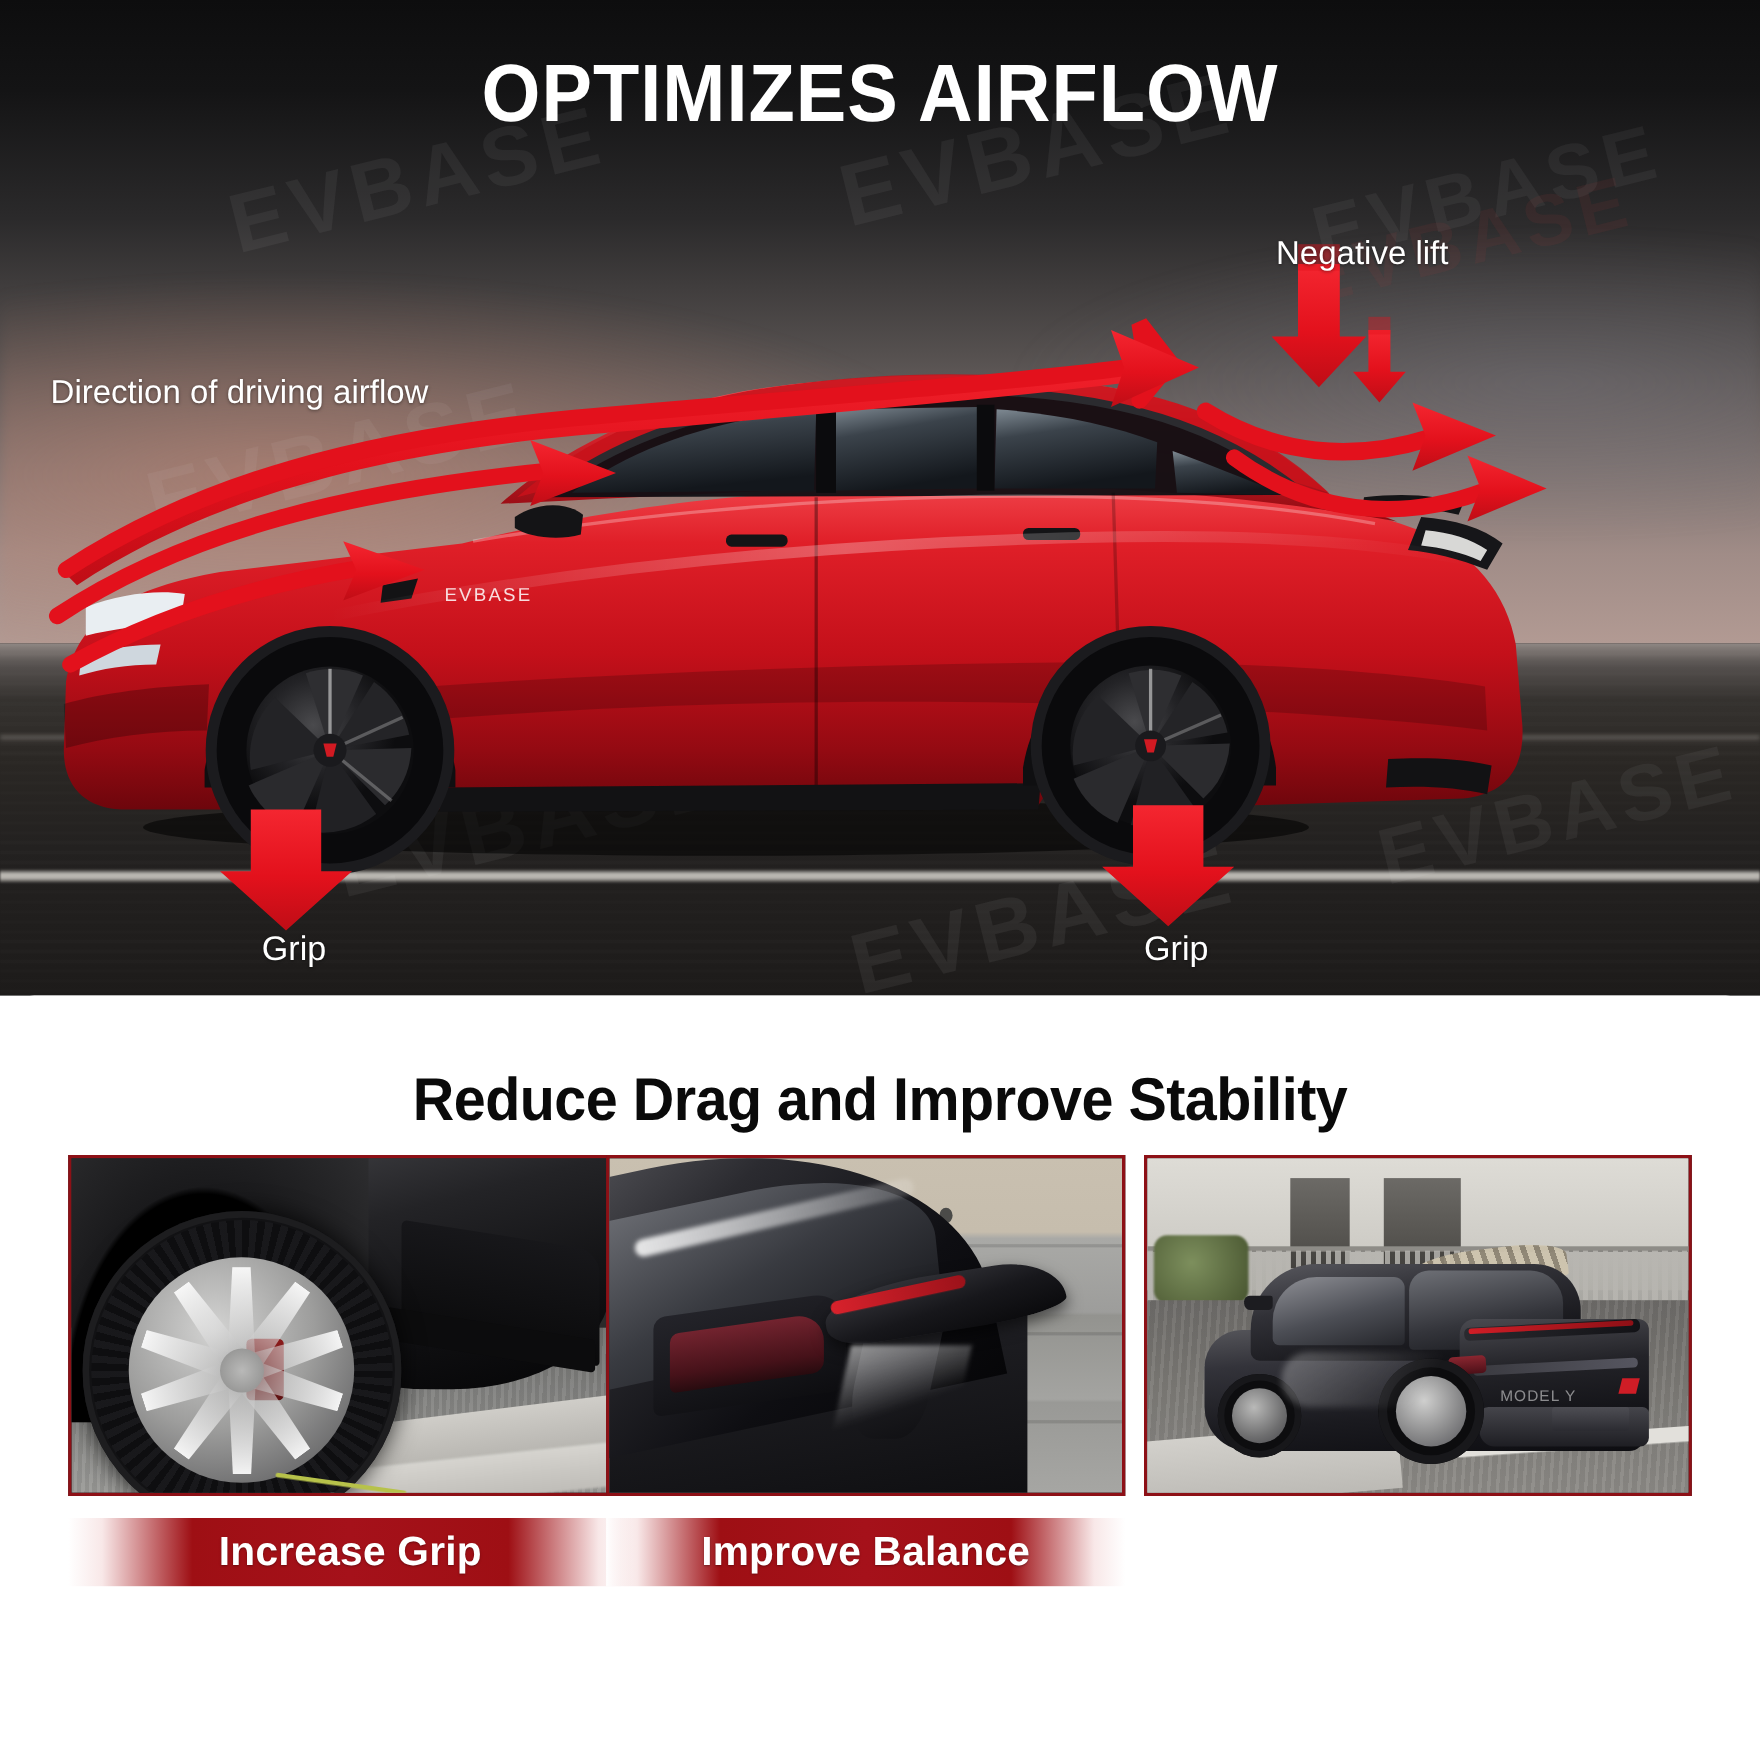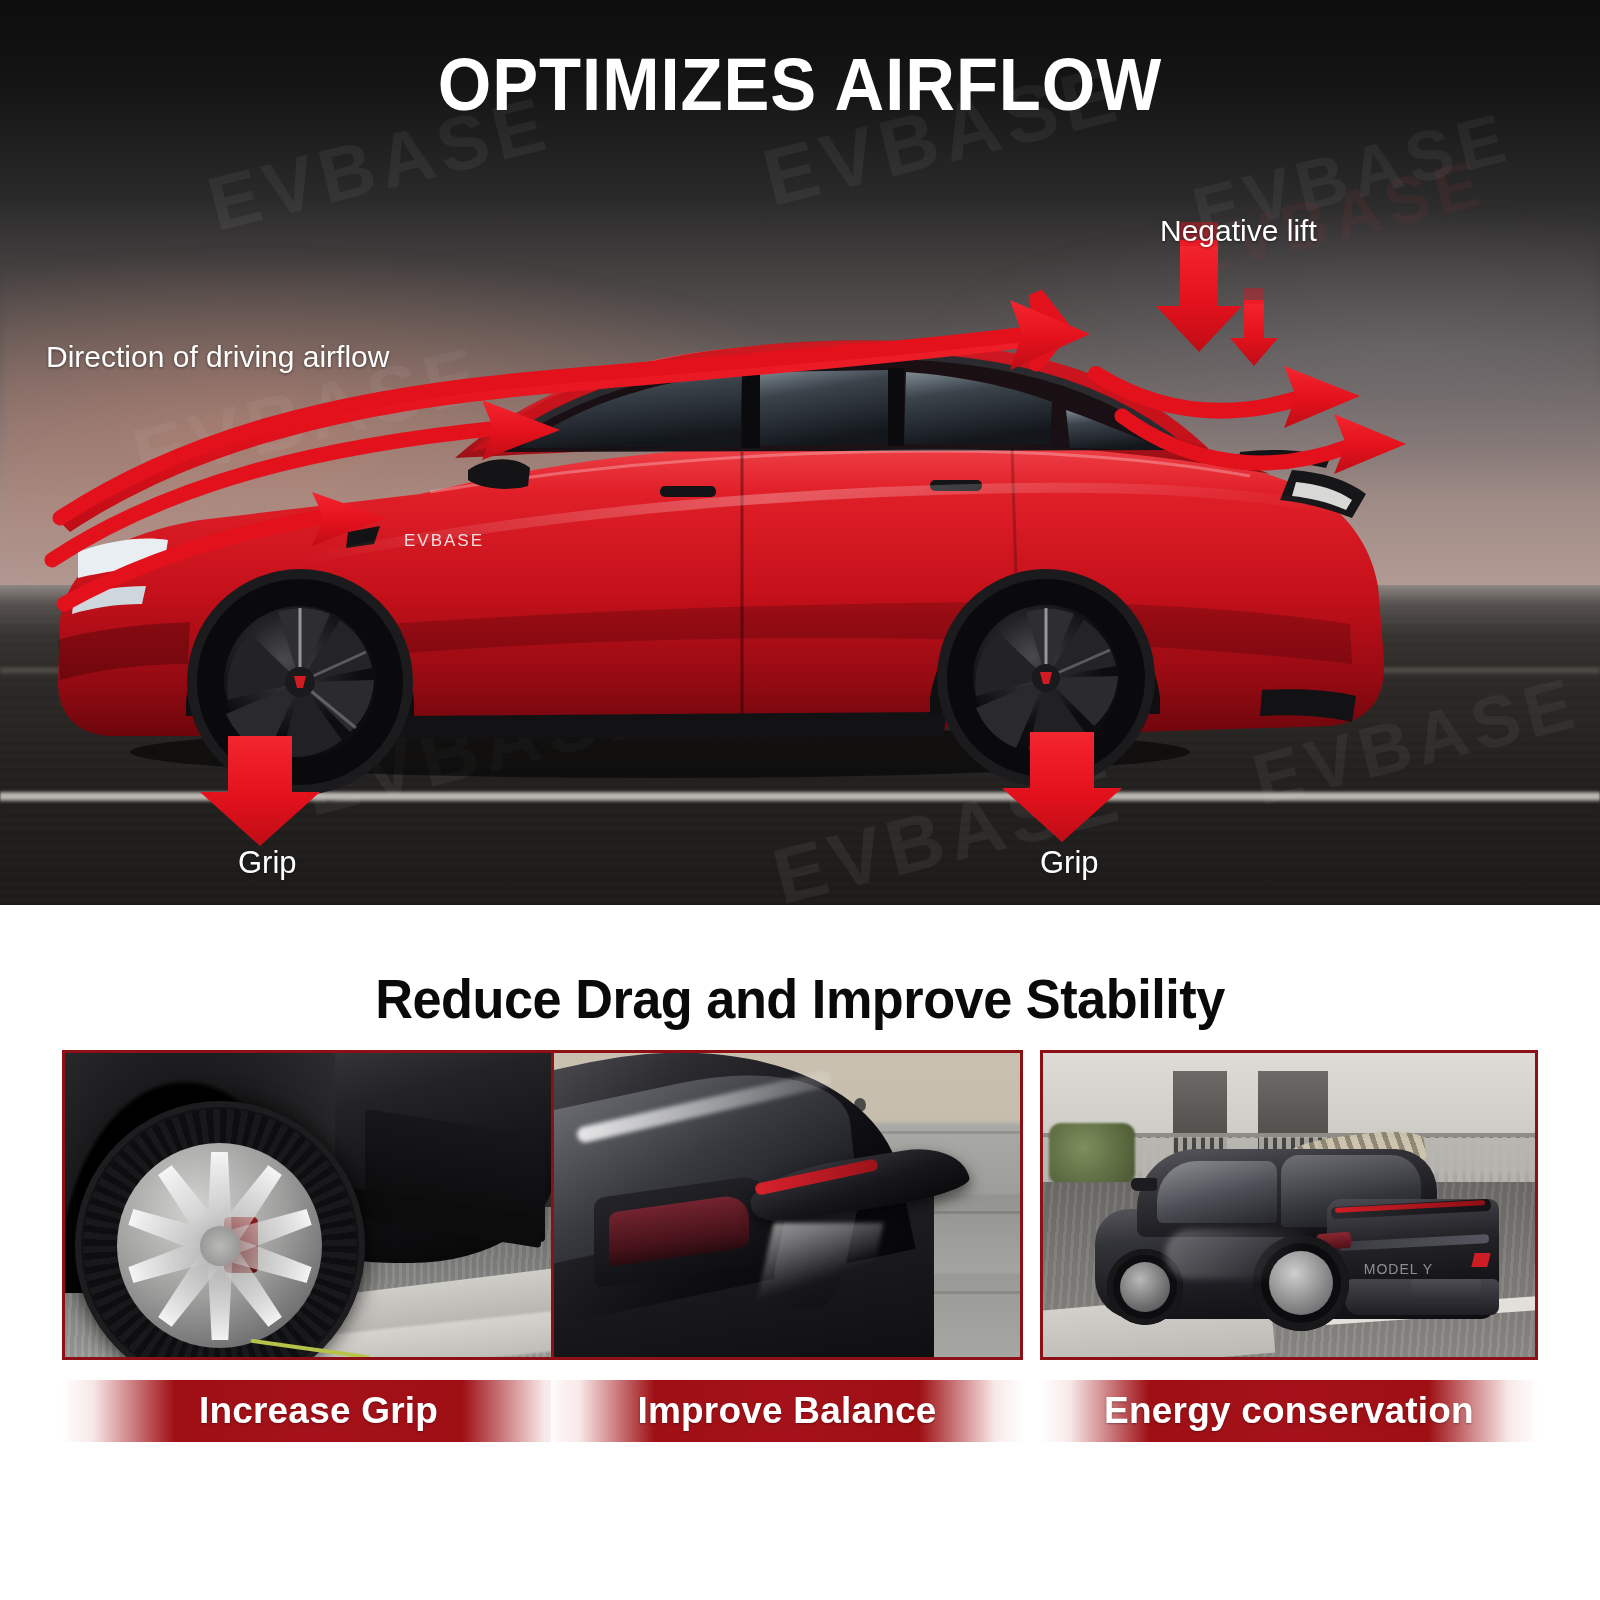--- a/index.html
+++ b/index.html
@@ -540,20 +540,17 @@
             <div class="p3-badge"></div>
             <div class="p3-modely">MODEL Y</div>
             <div class="p3-bumper"></div>
             <div class="p3-plate"></div>
             <div class="p3-mirror"></div>
             <div class="p3-wheelA"></div>
             <div class="p3-wheelB"></div>
             <div class="p3-gloss"></div>
           </div>
         </div>
-        <div class="cap">
-          <span>Energy conservation</span>
-        </div>
       </div>
 
     </div>
   </div>
 </div>
 
 </body></html>

